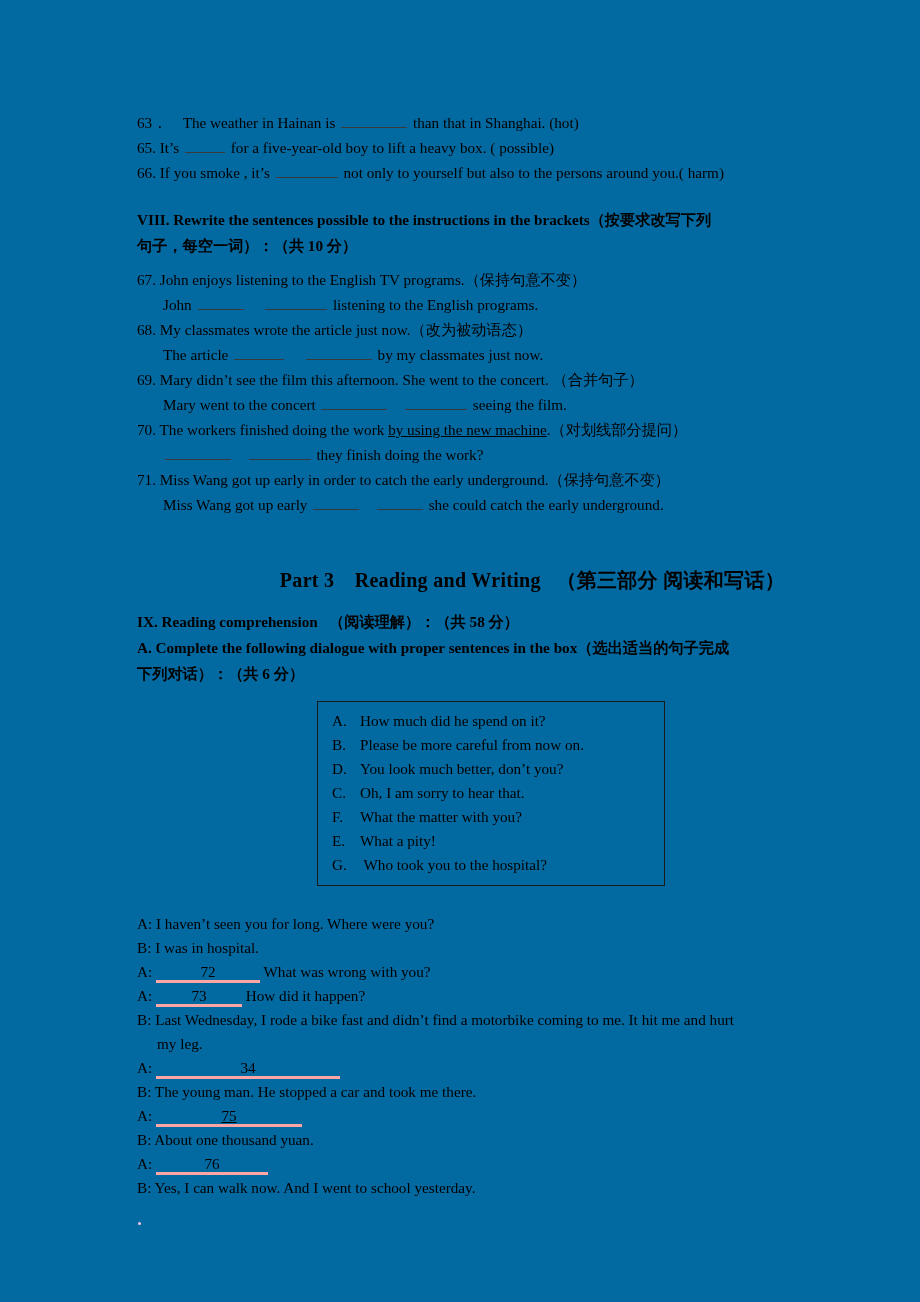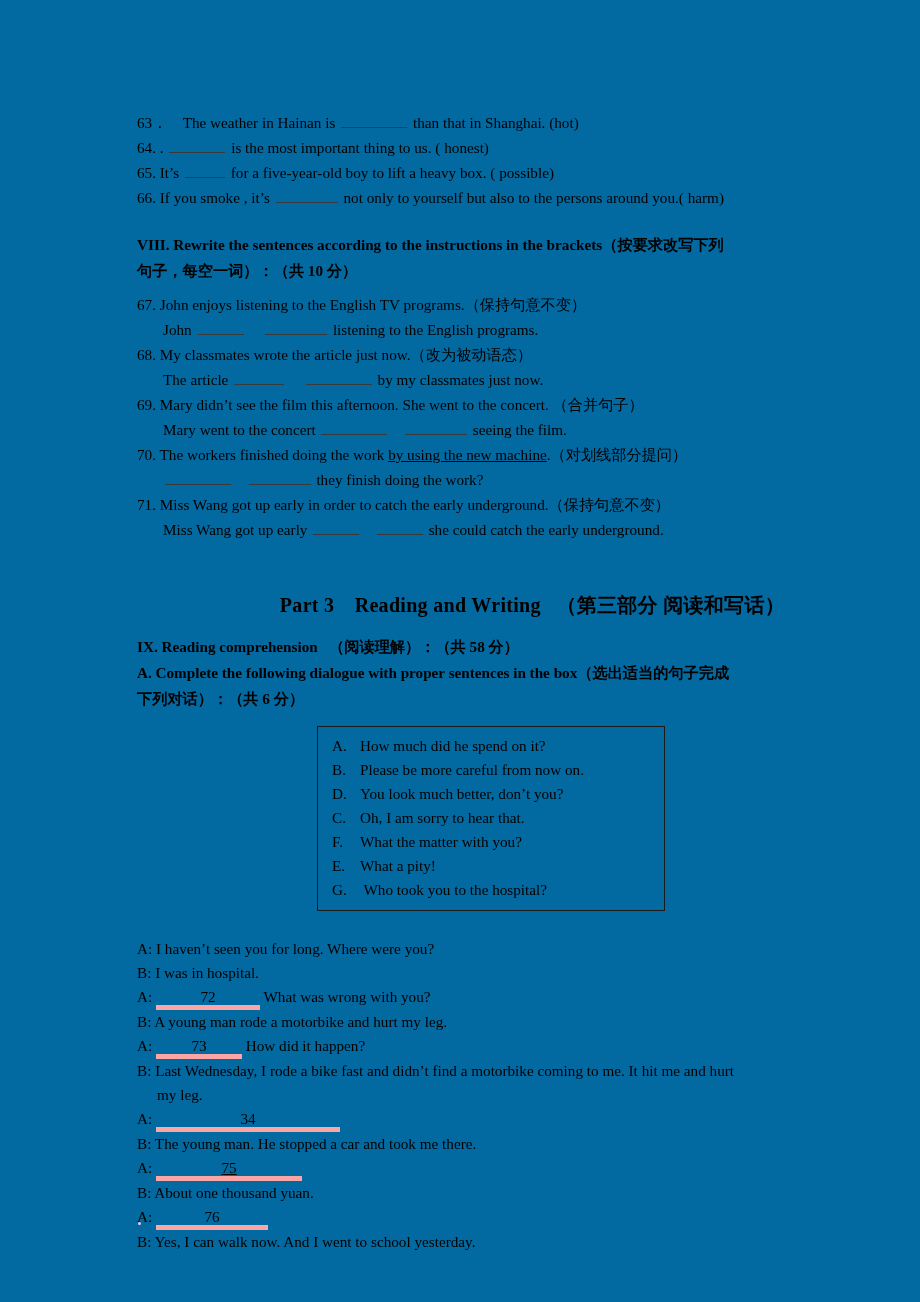--- a/index.html
+++ b/index.html
@@ -105,21 +105,21 @@
   .dlg {
     font-size: 15.2px;
     line-height: 24px;
   }
   .dlg.nowrap { white-space: nowrap; }
   .dlg-cont { padding-left: 20px; }
 
   
   .numblank {
     display: inline-block;
-    border-bottom: 5px solid #fca5a5;
+    border-bottom: 3px solid #fca5a5;
     text-align: center;
     vertical-align: baseline;
     line-height: 1.05em;
   }
   .numblank.n72 { width: 104px; }
   .numblank.n73 { width: 86px; }
   .numblank.n74 { width: 184px; }
   .numblank.n75 { width: 146px; text-decoration: underline; }
   .numblank.n76 { width: 112px; }
 
@@ -140,44 +140,39 @@
   <div class="content">
 
     <div class="line">
       <span>63．</span>
       <span style="display:inline-block;width:8px"></span>
       <span>The weather in Hainan is</span>
       <span class="blk w66"></span>
       <span>than that in Shanghai. (hot)</span>
     </div>
 
-    <div class="line">
-      <span>64. .</span>
-      <span class="blk w56"></span>
-      <span>is the most important thing to us. ( honest)</span>
-    </div>
 
     <div class="line">
       <span>65.</span>
       <span>It’s</span>
       <span class="blk w40"></span>
       <span>for a five-year-old boy to lift a heavy box. ( possible)</span>
     </div>
 
     <div class="line">
       <span>66.</span>
       <span>If you smoke , it’s</span>
       <span class="blk w62"></span>
       <span>not only to yourself but also to the persons around you.( harm)</span>
     </div>
 
     <div class="gap-22"></div>
 
     <div class="heading-block">
-      <div>VIII. Rewrite the sentences according to the instructions in the brackets（按要求改写下列</div>
+      <div>VIII. Rewrite the sentences possible to the instructions in the brackets（按要求改写下列</div>
       <div>句子，每空一词）：（共 10 分）</div>
     </div>
 
     <div class="gap-8"></div>
 
     <div class="line">
       <span>67.</span>
       <span>John enjoys listening to the English TV programs.（保持句意不变）</span>
     </div>
     <div class="line indent">
@@ -281,21 +276,20 @@
 
     <div class="dlg nowrap">A: I haven’t seen you for long. Where were you?</div>
     <div class="dlg nowrap">B: I was in hospital.</div>
 
     <div class="dlg nowrap">
       <span>A:</span>
       <span class="numblank n72">72</span>
       <span>What was wrong with you?</span>
     </div>
 
-    <div class="dlg nowrap">B: A young man rode a motorbike and hurt my leg.</div>
 
     <div class="dlg nowrap">
       <span>A:</span>
       <span class="numblank n73">73</span>
       <span>How did it happen?</span>
     </div>
 
     <div class="dlg">
       <div>B: Last Wednesday, I rode a bike fast and didn’t find a motorbike coming to me. It hit me and hurt</div>
       <div class="dlg-cont">my leg.</div>

